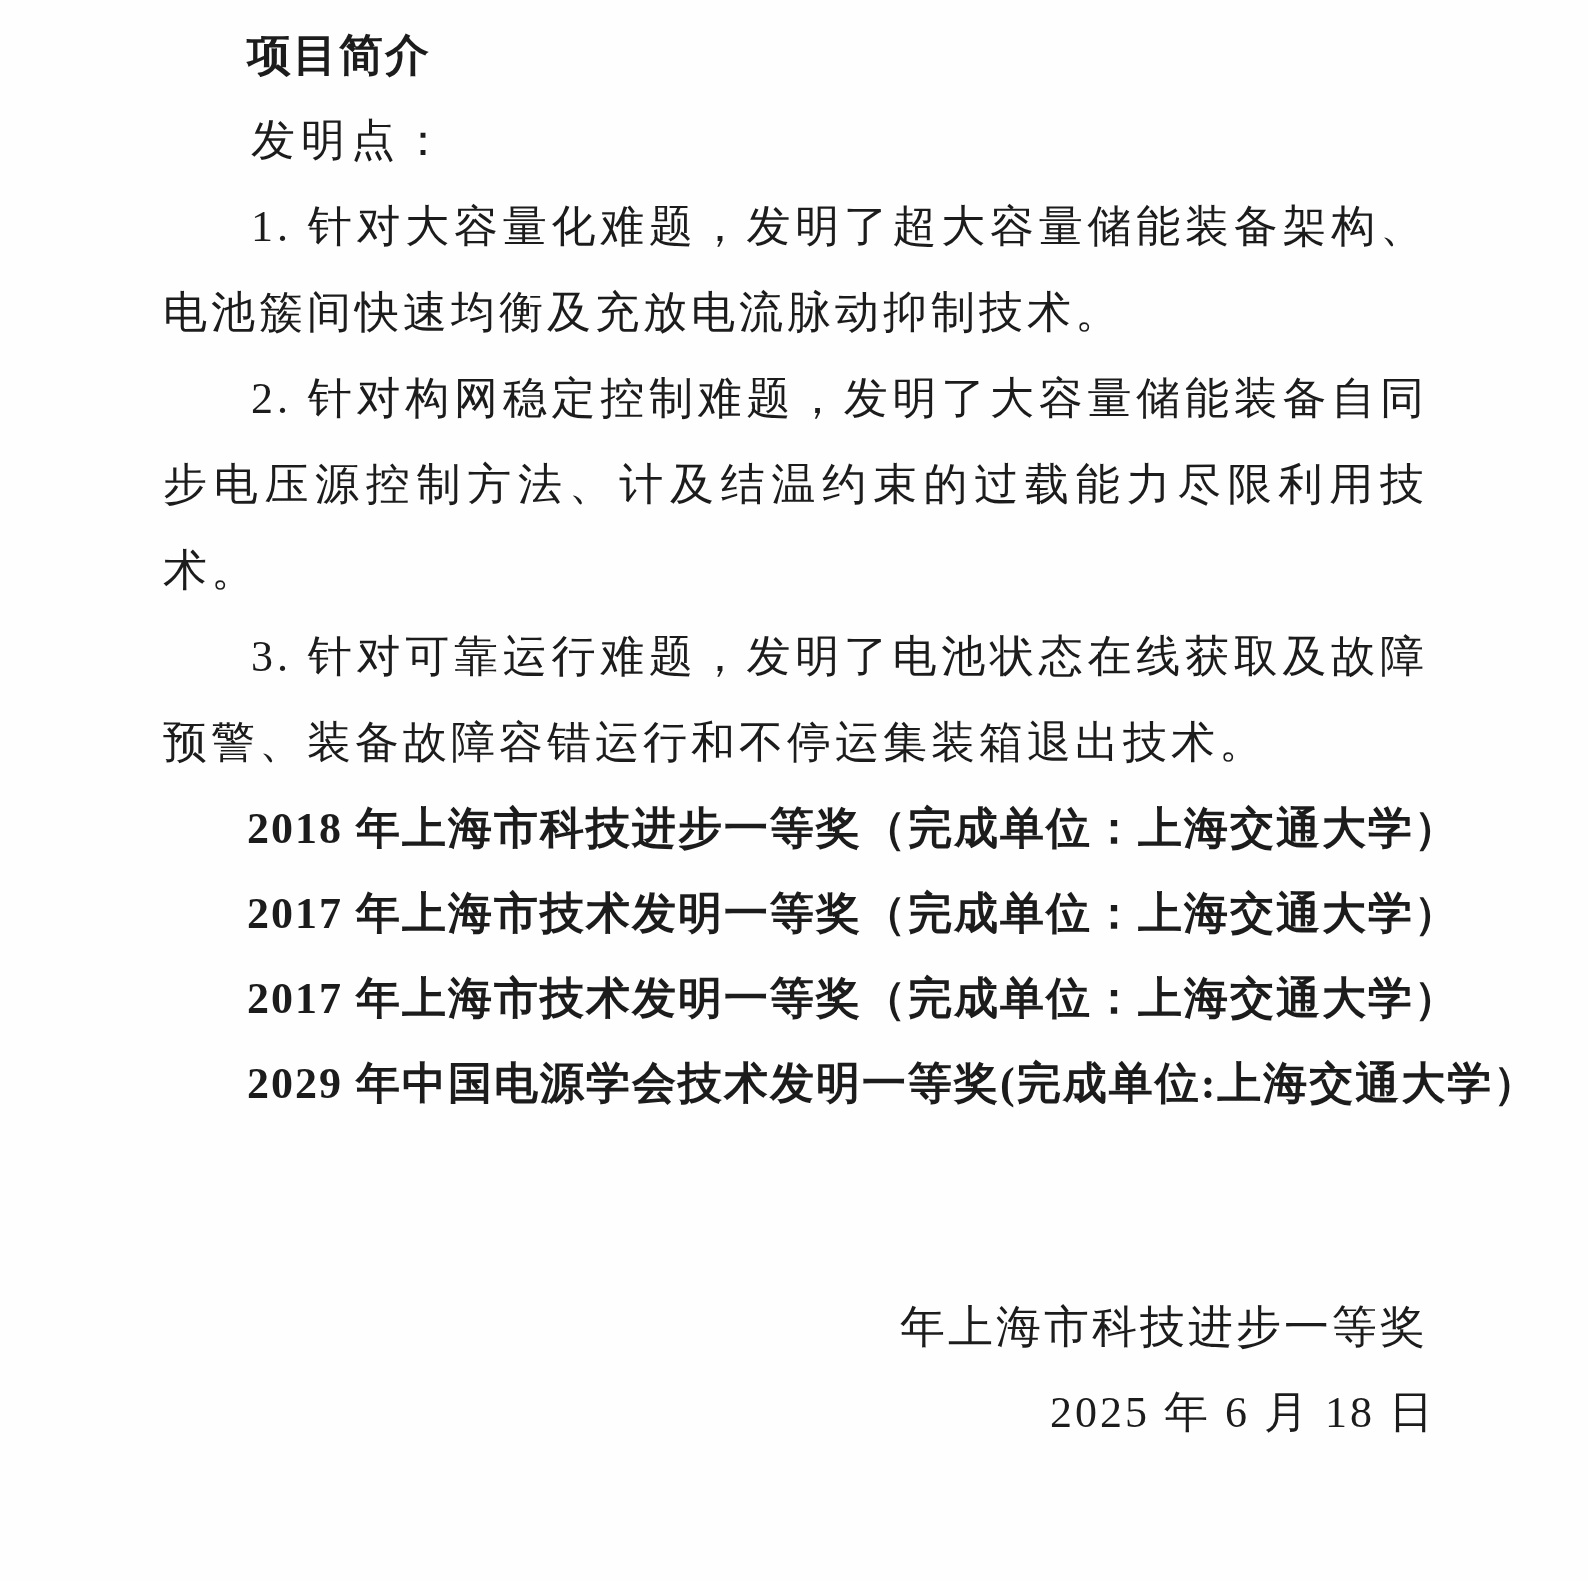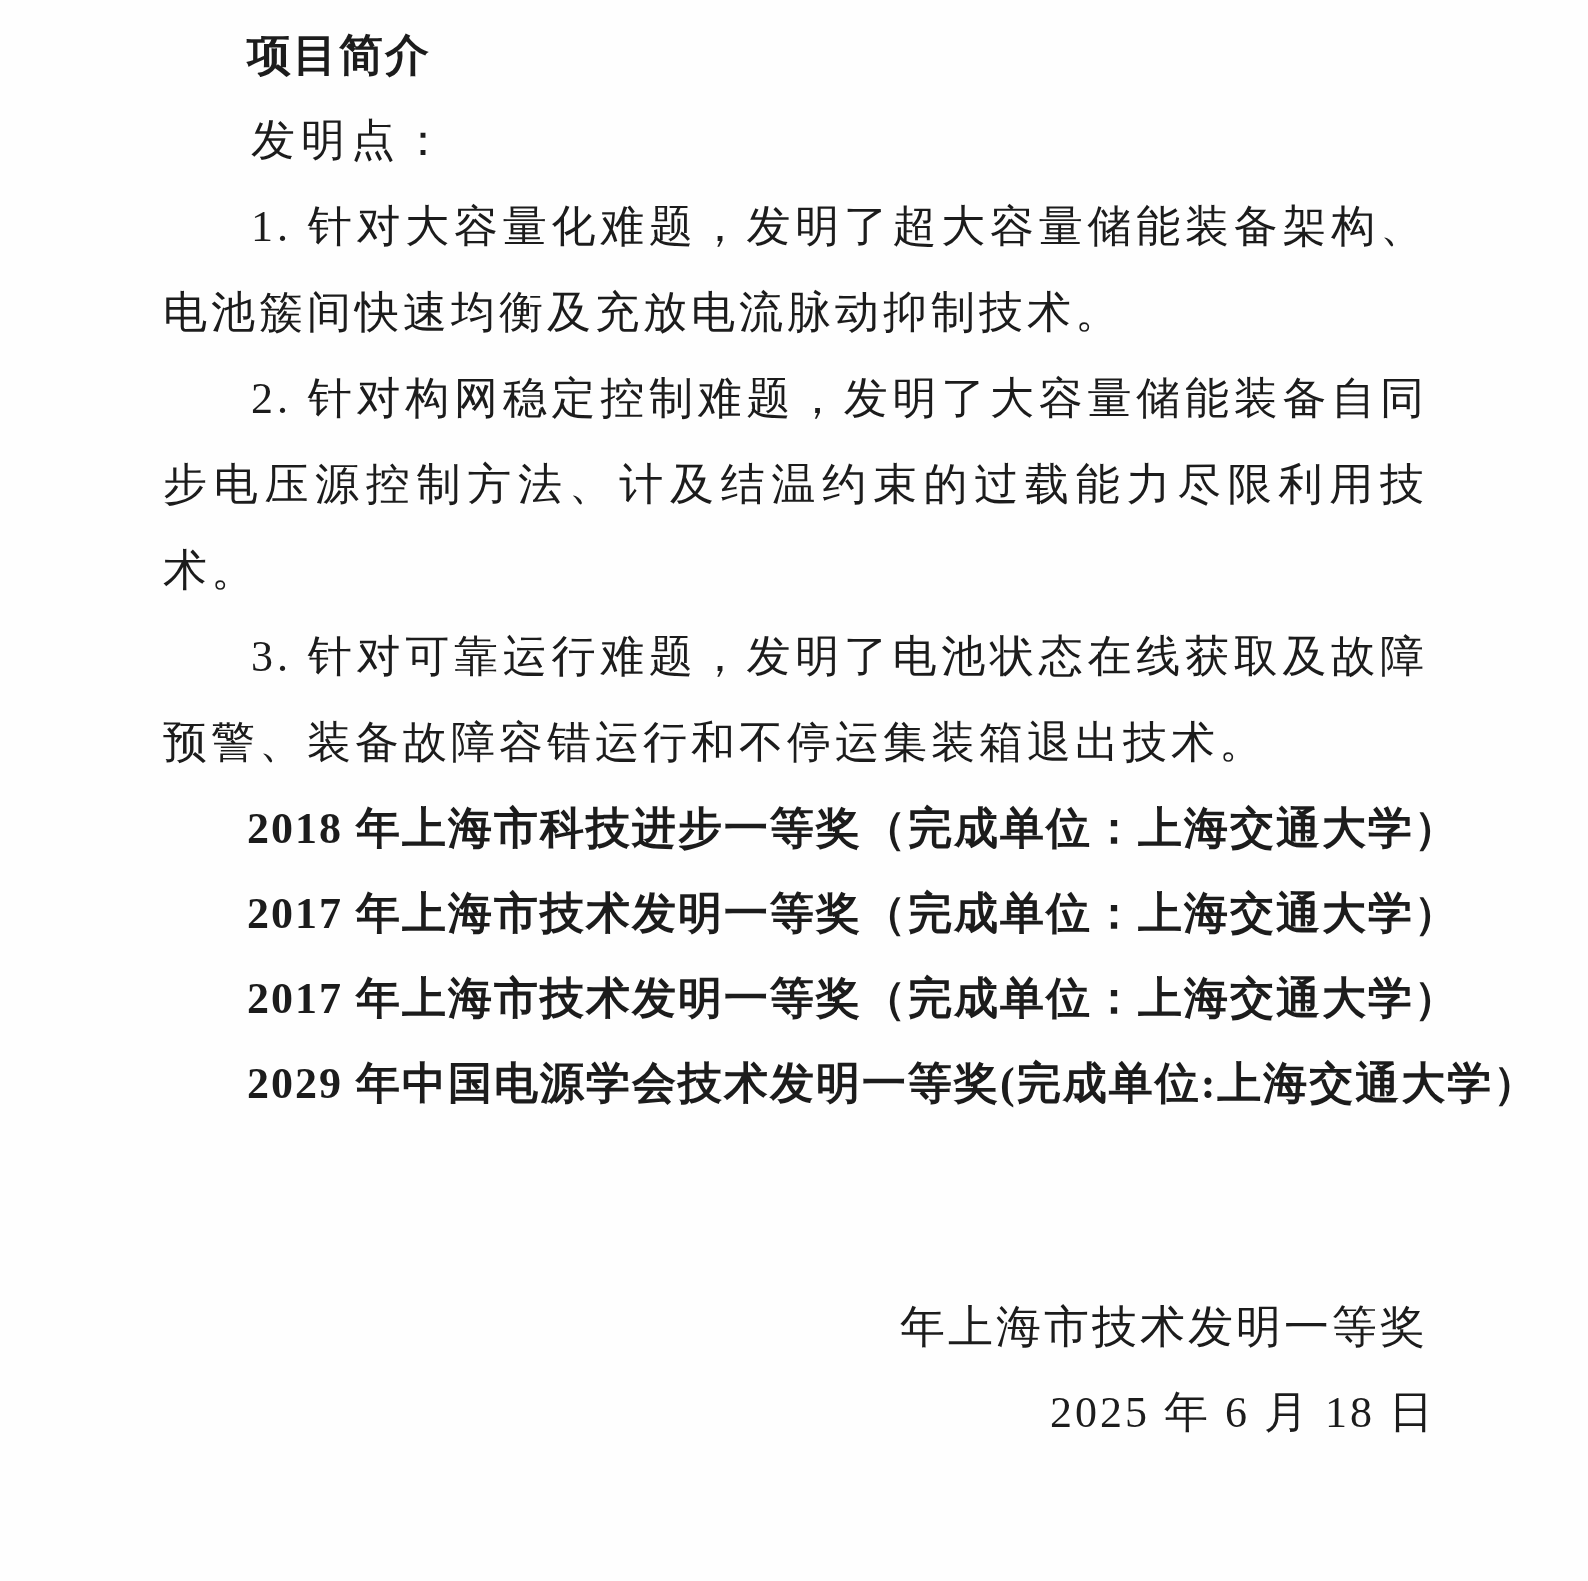--- a/index.html
+++ b/index.html
@@ -102,18 +102,18 @@
 
     <p class="award-line">2018 年上海市科技进步一等奖（完成单位：上海交通大学）</p>
 
     <p class="award-line">2017 年上海市技术发明一等奖（完成单位：上海交通大学）</p>
 
     <p class="award-line">2017 年上海市技术发明一等奖（完成单位：上海交通大学）</p>
 
     <p class="award-line">2029 年中国电源学会技术发明一等奖(完成单位:上海交通大学）</p>
 
     <div class="signature-block">
-      <p class="company-line">年上海市技术发明一等奖</p>
+      <p class="company-line">年上海市科技进步一等奖</p>
       <p class="date-line">2025 年 6 月 18 日</p>
     </div>
 
   </div>
 </div>
 
 </body></html>

